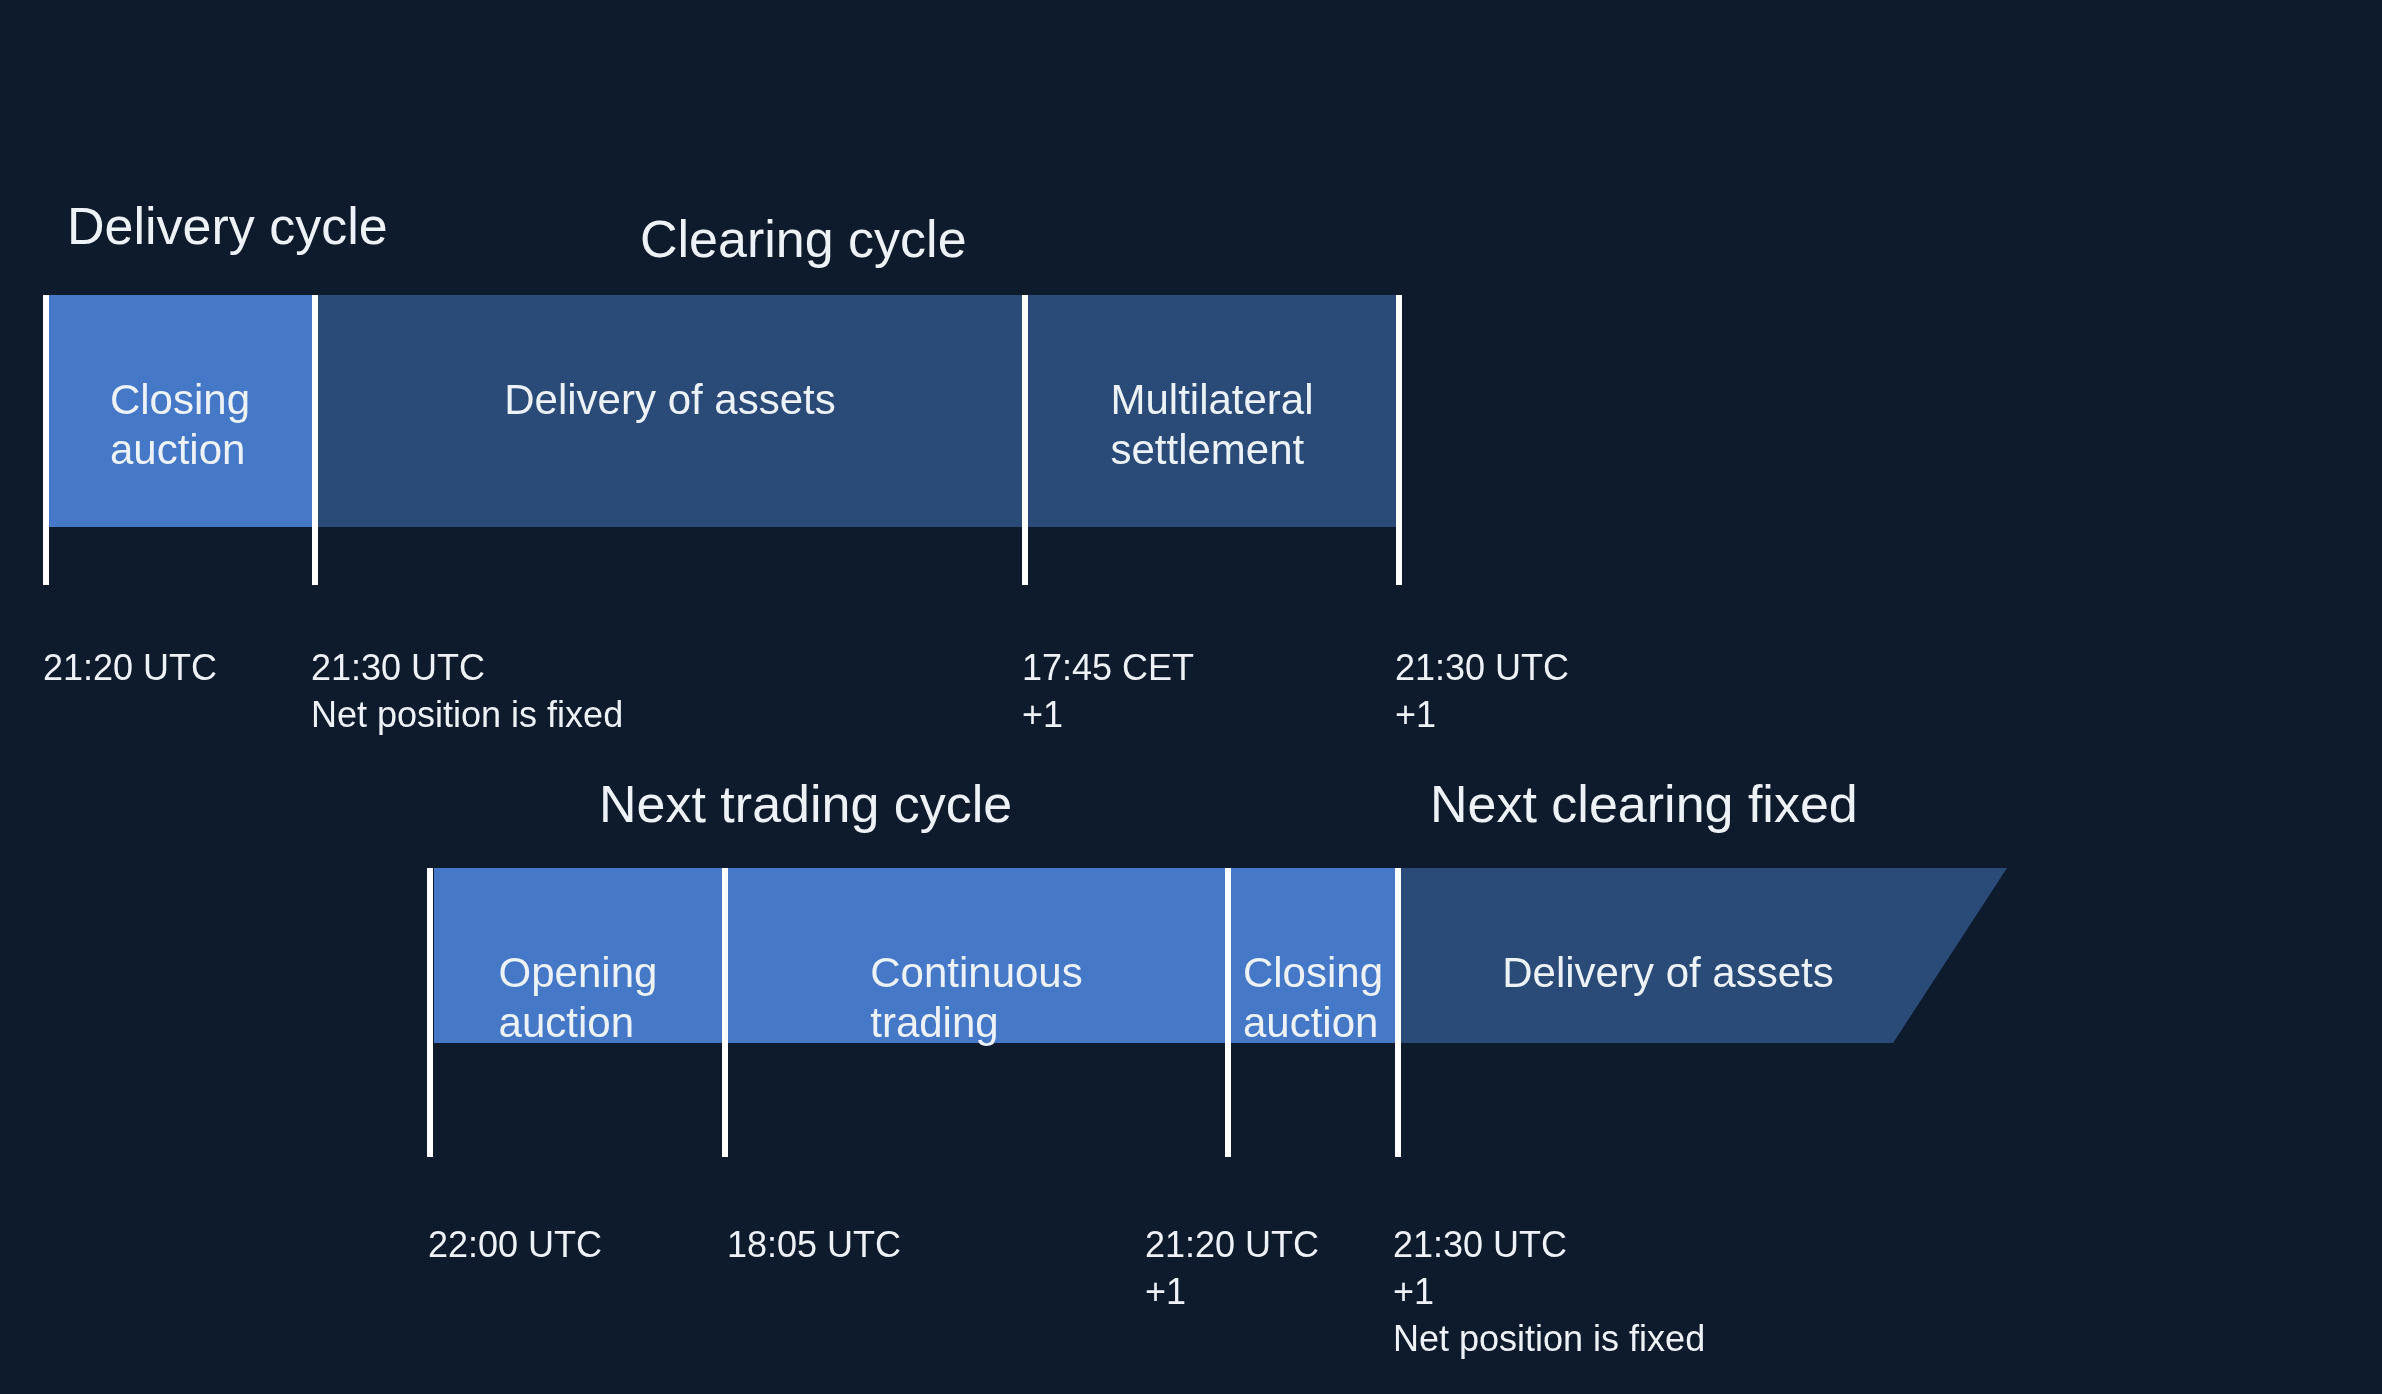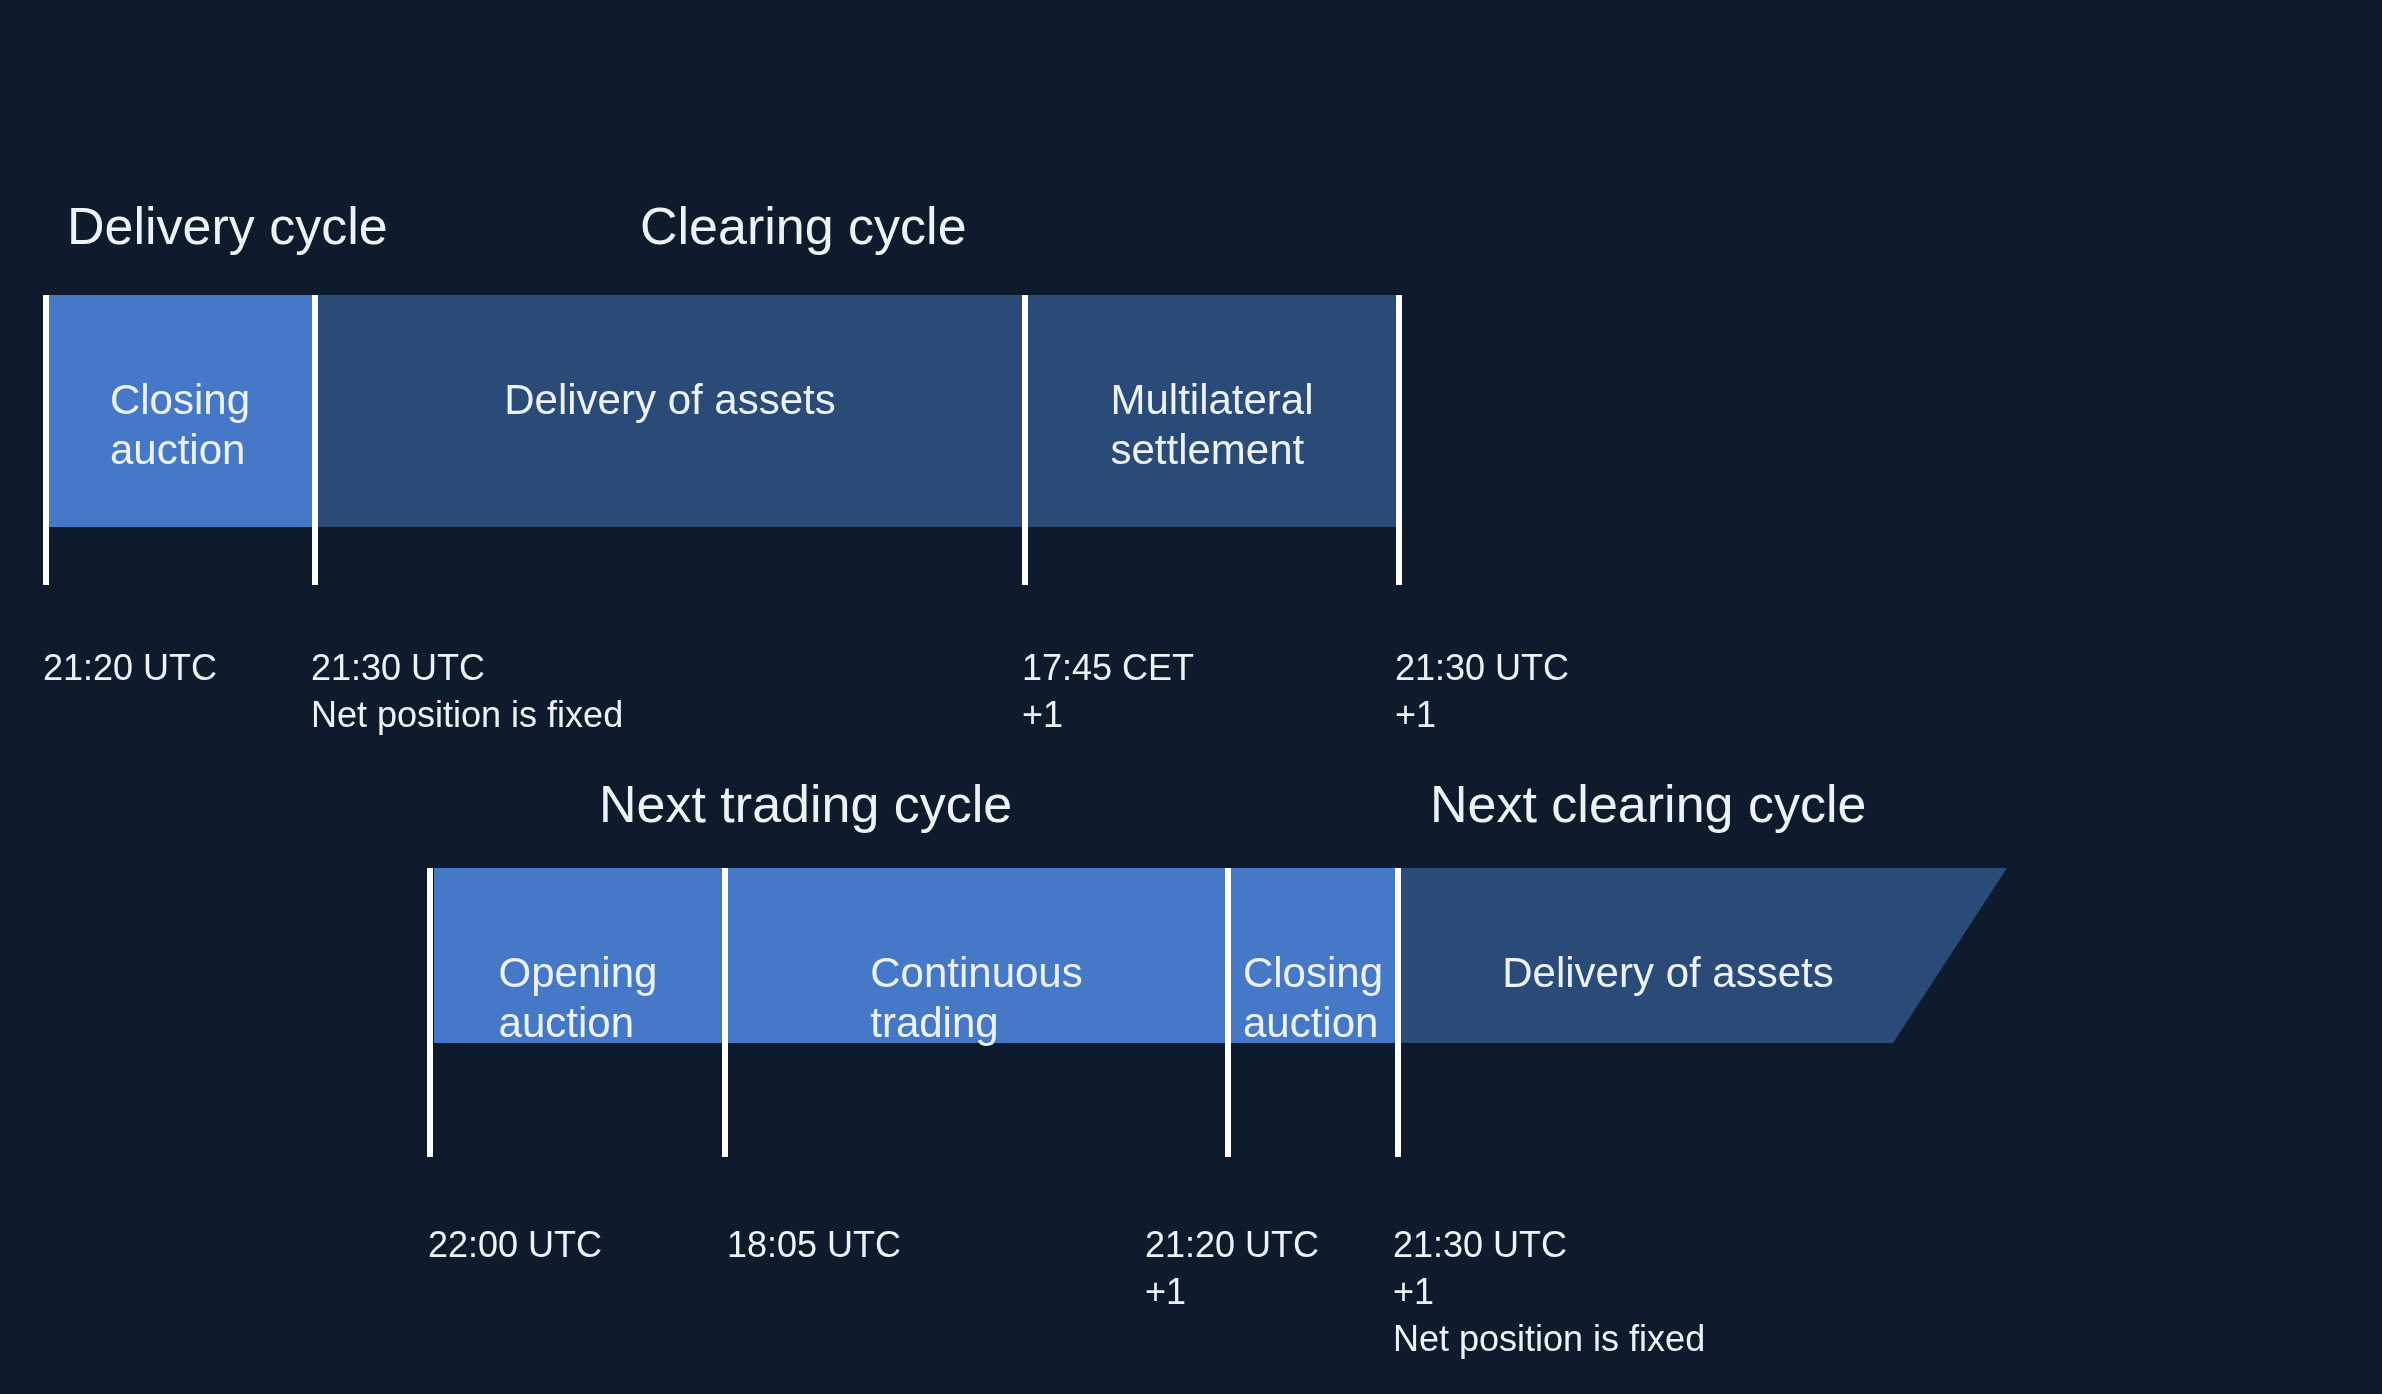--- a/index.html
+++ b/index.html
@@ -57,21 +57,21 @@
     clip-path:polygon(0 0,100% 0,81.2% 100%,0 100%);
   }
   .arrow-end .seg-label{padding-right:72px;}
 </style>
 </head>
 <body>
 
 <div class="stage">
 
   <div class="cycle-title" style="left:67px;top:200px">Delivery cycle</div>
-  <div class="cycle-title" style="left:640px;top:200px">Clearing cycle</div>
+  <div class="cycle-title" style="left:640px;top:213px">Clearing cycle</div>
 
   <div class="seg bright row1-bar" style="left:48px;width:264px">
     <div class="seg-label">
       <div>Closing</div>
       <div>auction</div>
     </div>
   </div>
 
   <div class="seg dark row1-bar" style="left:318px;width:704px">
     <div class="seg-label">
@@ -101,21 +101,21 @@
   <div class="time-label" style="left:1022px;top:600px">
     <div>17:45 CET</div>
     <div>+1</div>
   </div>
   <div class="time-label" style="left:1395px;top:600px">
     <div>21:30 UTC</div>
     <div>+1</div>
   </div>
 
   <div class="cycle-title" style="left:599px;top:778px">Next trading cycle</div>
-  <div class="cycle-title" style="left:1430px;top:778px">Next clearing cycle</div>
+  <div class="cycle-title" style="left:1430px;top:778px">Next clearing fixed</div>
 
   <div class="seg bright row2-bar" style="left:434px;width:288px">
     <div class="seg-label">
       <div>Opening</div>
       <div>auction</div>
     </div>
   </div>
 
   <div class="seg bright row2-bar" style="left:728px;width:497px">
     <div class="seg-label">

